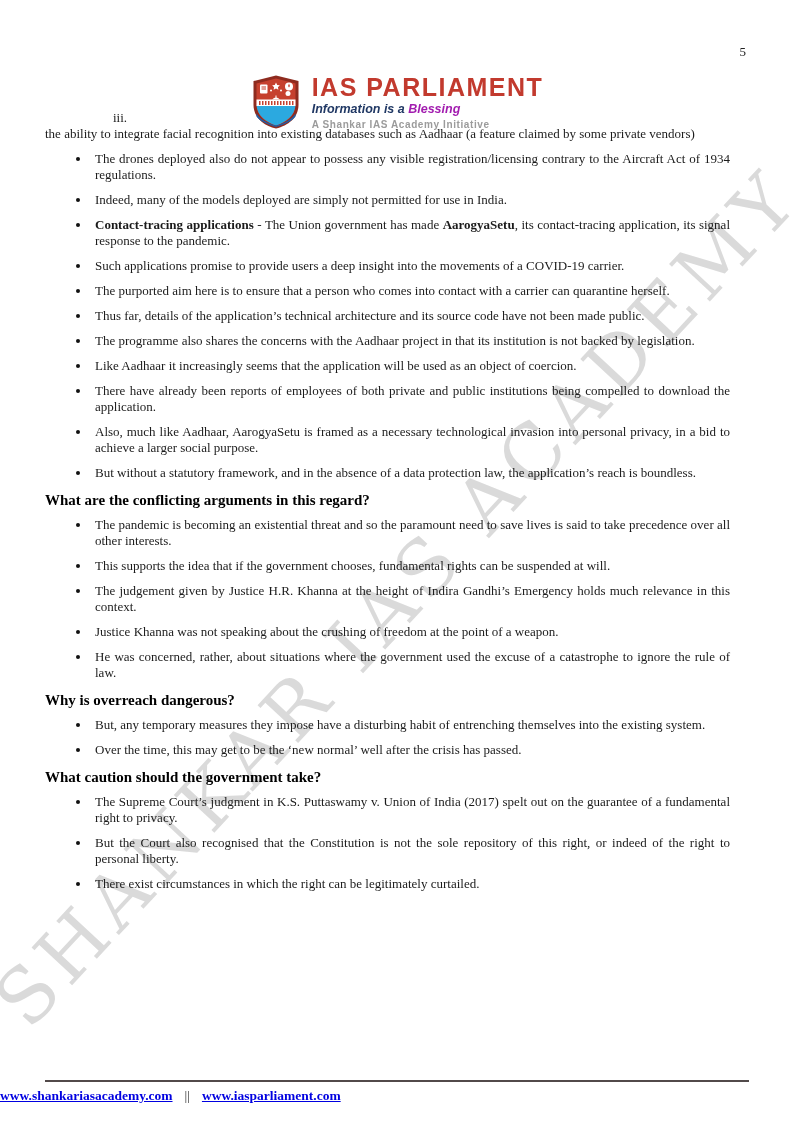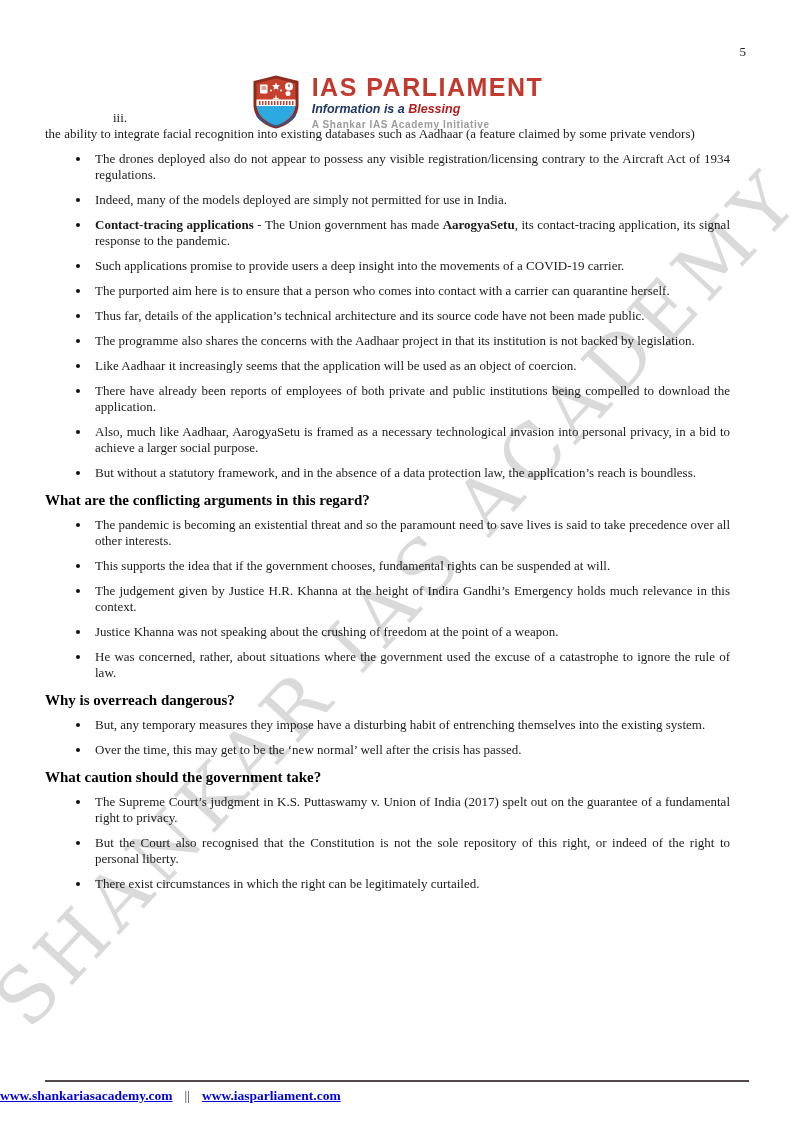--- a/index.html
+++ b/index.html
@@ -37,21 +37,21 @@
   .logo-title {
     font-family:"Liberation Sans", sans-serif;
     font-size:25px; font-weight:bold; letter-spacing:1.5px;
     color:#c23a2e;
   }
   .logo-tagline {
     font-family:"Liberation Sans", sans-serif;
     font-size:12.5px; font-weight:bold; font-style:italic;
     color:#203864; margin-top:2px;
   }
-  .logo-tagline .highlight { color:#b91c1c; }
+  .logo-tagline .highlight { color:#a21caf; }
   .logo-subtitle {
     font-family:"Liberation Sans", sans-serif;
     font-size:10px; font-weight:bold; letter-spacing:0.6px;
     color:#9b9b9b; margin-top:3px;
   }
   
   .content {
     position:absolute; top:110px; left:45px; width:701px; z-index:1;
     font-size:13px; line-height:16px;
   }

